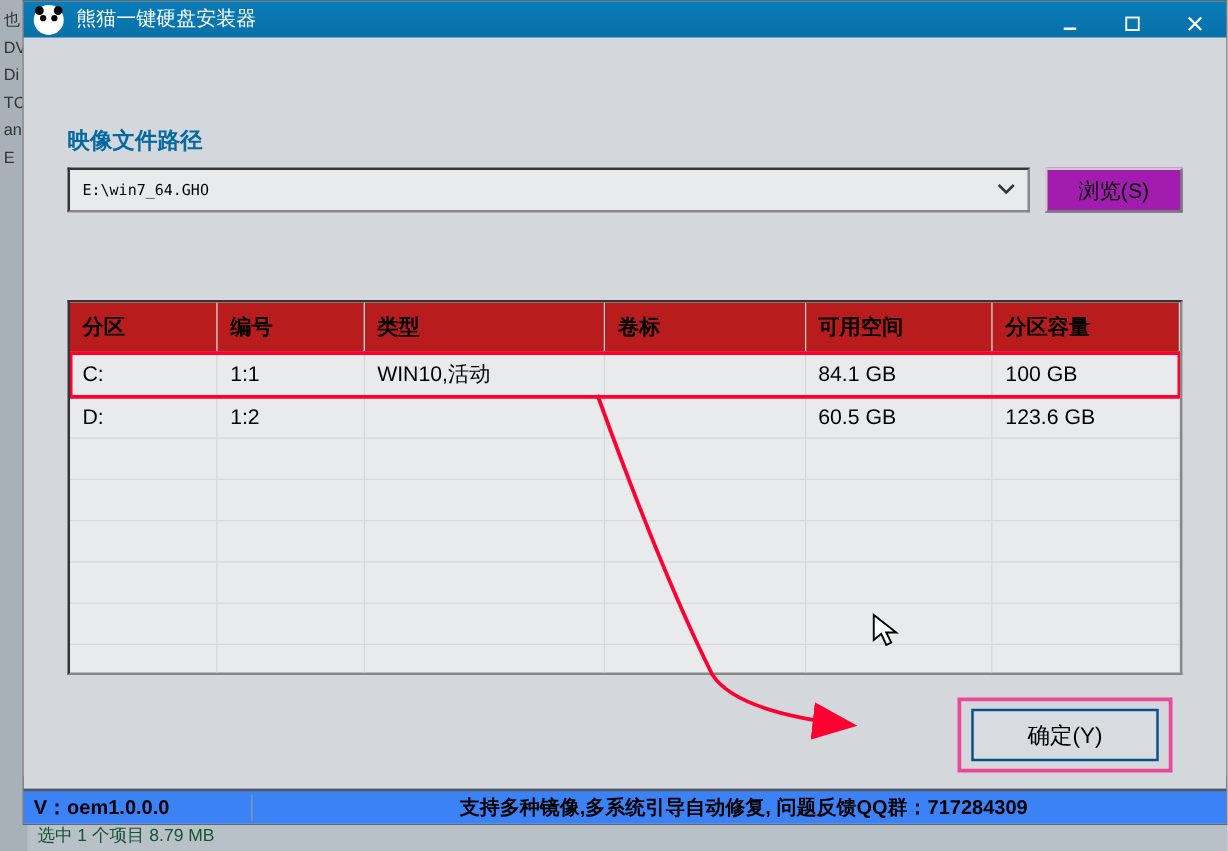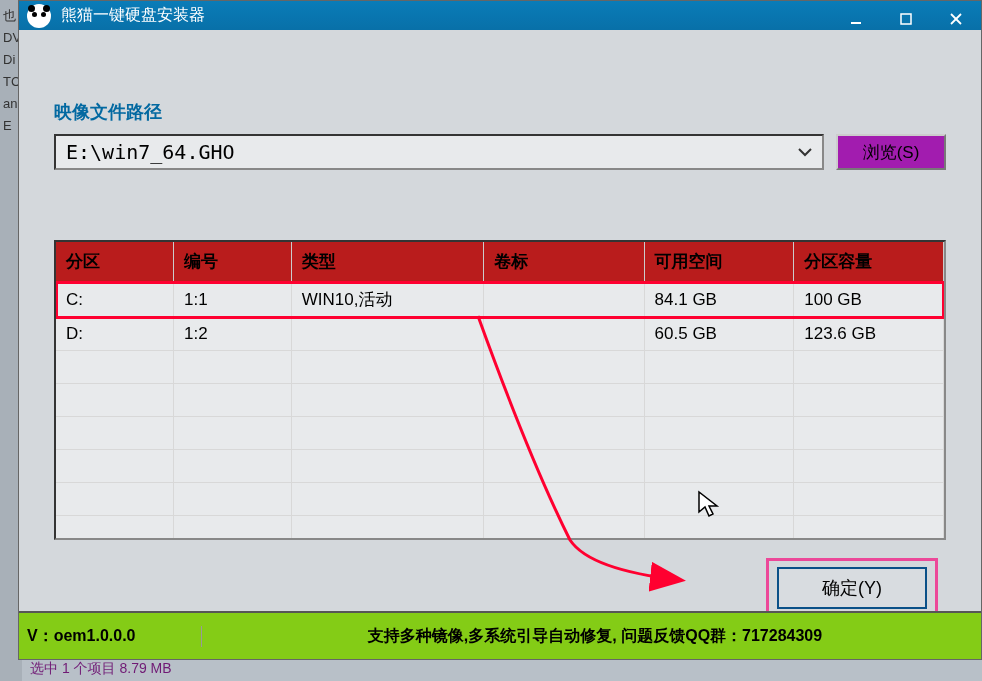--- a/index.html
+++ b/index.html
@@ -137,21 +137,21 @@
     .path-select {
       flex: 1;
       height: 36px;
       border: 2px inset #888;
       background: #e8eaec;
       display: flex;
       align-items: center;
       justify-content: space-between;
       padding: 0 10px;
       font-family: "Consolas", monospace;
-      font-size: 20px;
+      font-size: 12px;
     }
     
     .chevron-down {
       font-size: 14px;
     }
     
     .browse-btn {
       width: 110px;
       height: 36px;
       border: 2px outset #ccc;
@@ -227,48 +227,48 @@
       background: #d8dce0;
       font-size: 18px;
       cursor: pointer;
     }
     
     .statusbar {
       position: absolute;
       bottom: 0;
       left: 0;
       right: 0;
-      height: 48px;
+      height: 28px;
       border-top: 2px inset #aaa;
       display: flex;
       align-items: center;
       padding: 0 8px;
       font-size: 16px;
-      background: #84cc16;
+      background: #3b82f6;
     }
     
     .version {
       width: 175px;
       font-weight: bold;
       border-right: 1px solid #999;
     }
     
     .support-text {
       flex: 1;
       font-weight: bold;
       text-align: center;
       padding-left: 15px;
     }
     
     .bottom-text {
       position: absolute;
       bottom: 0;
       left: 22px;
       font-size: 14px;
-      color: #701a75;
+      color: #14532d;
       padding: 3px 8px;
     }
     
     .annotation-arrow {
       position: absolute;
       pointer-events: none;
       z-index: 100;
     }
     
     .cursor-icon {

